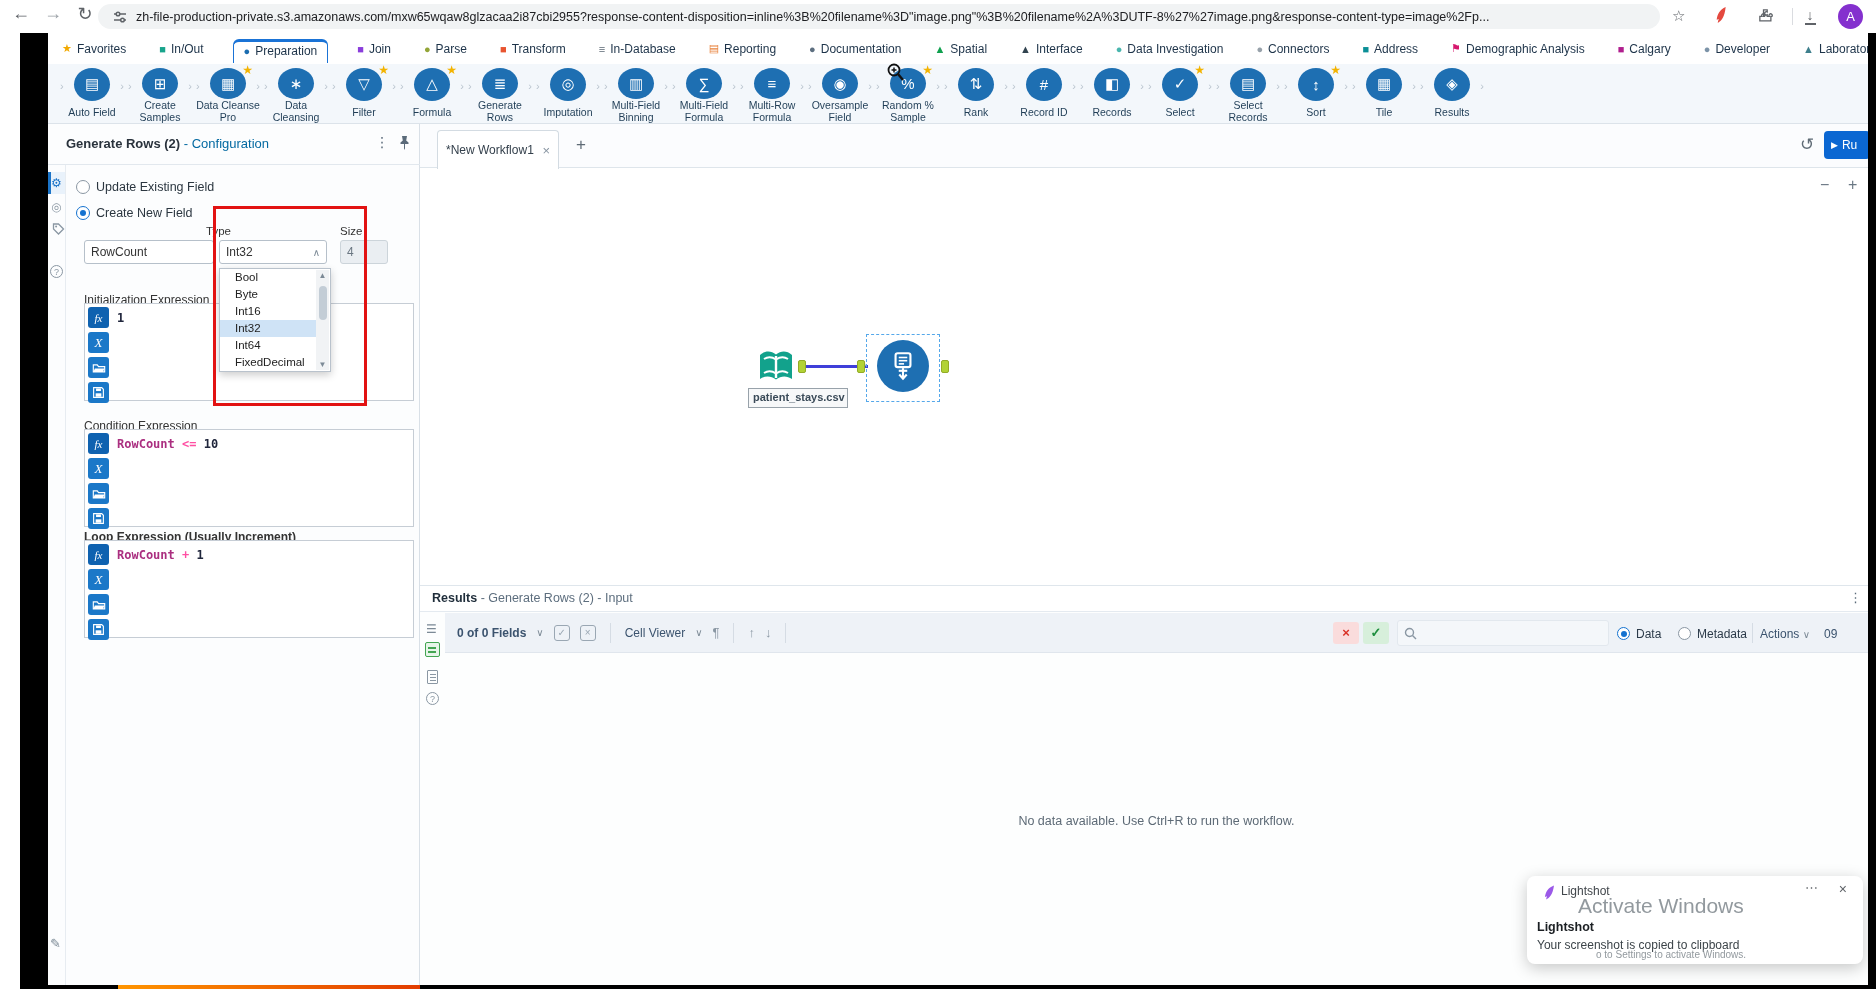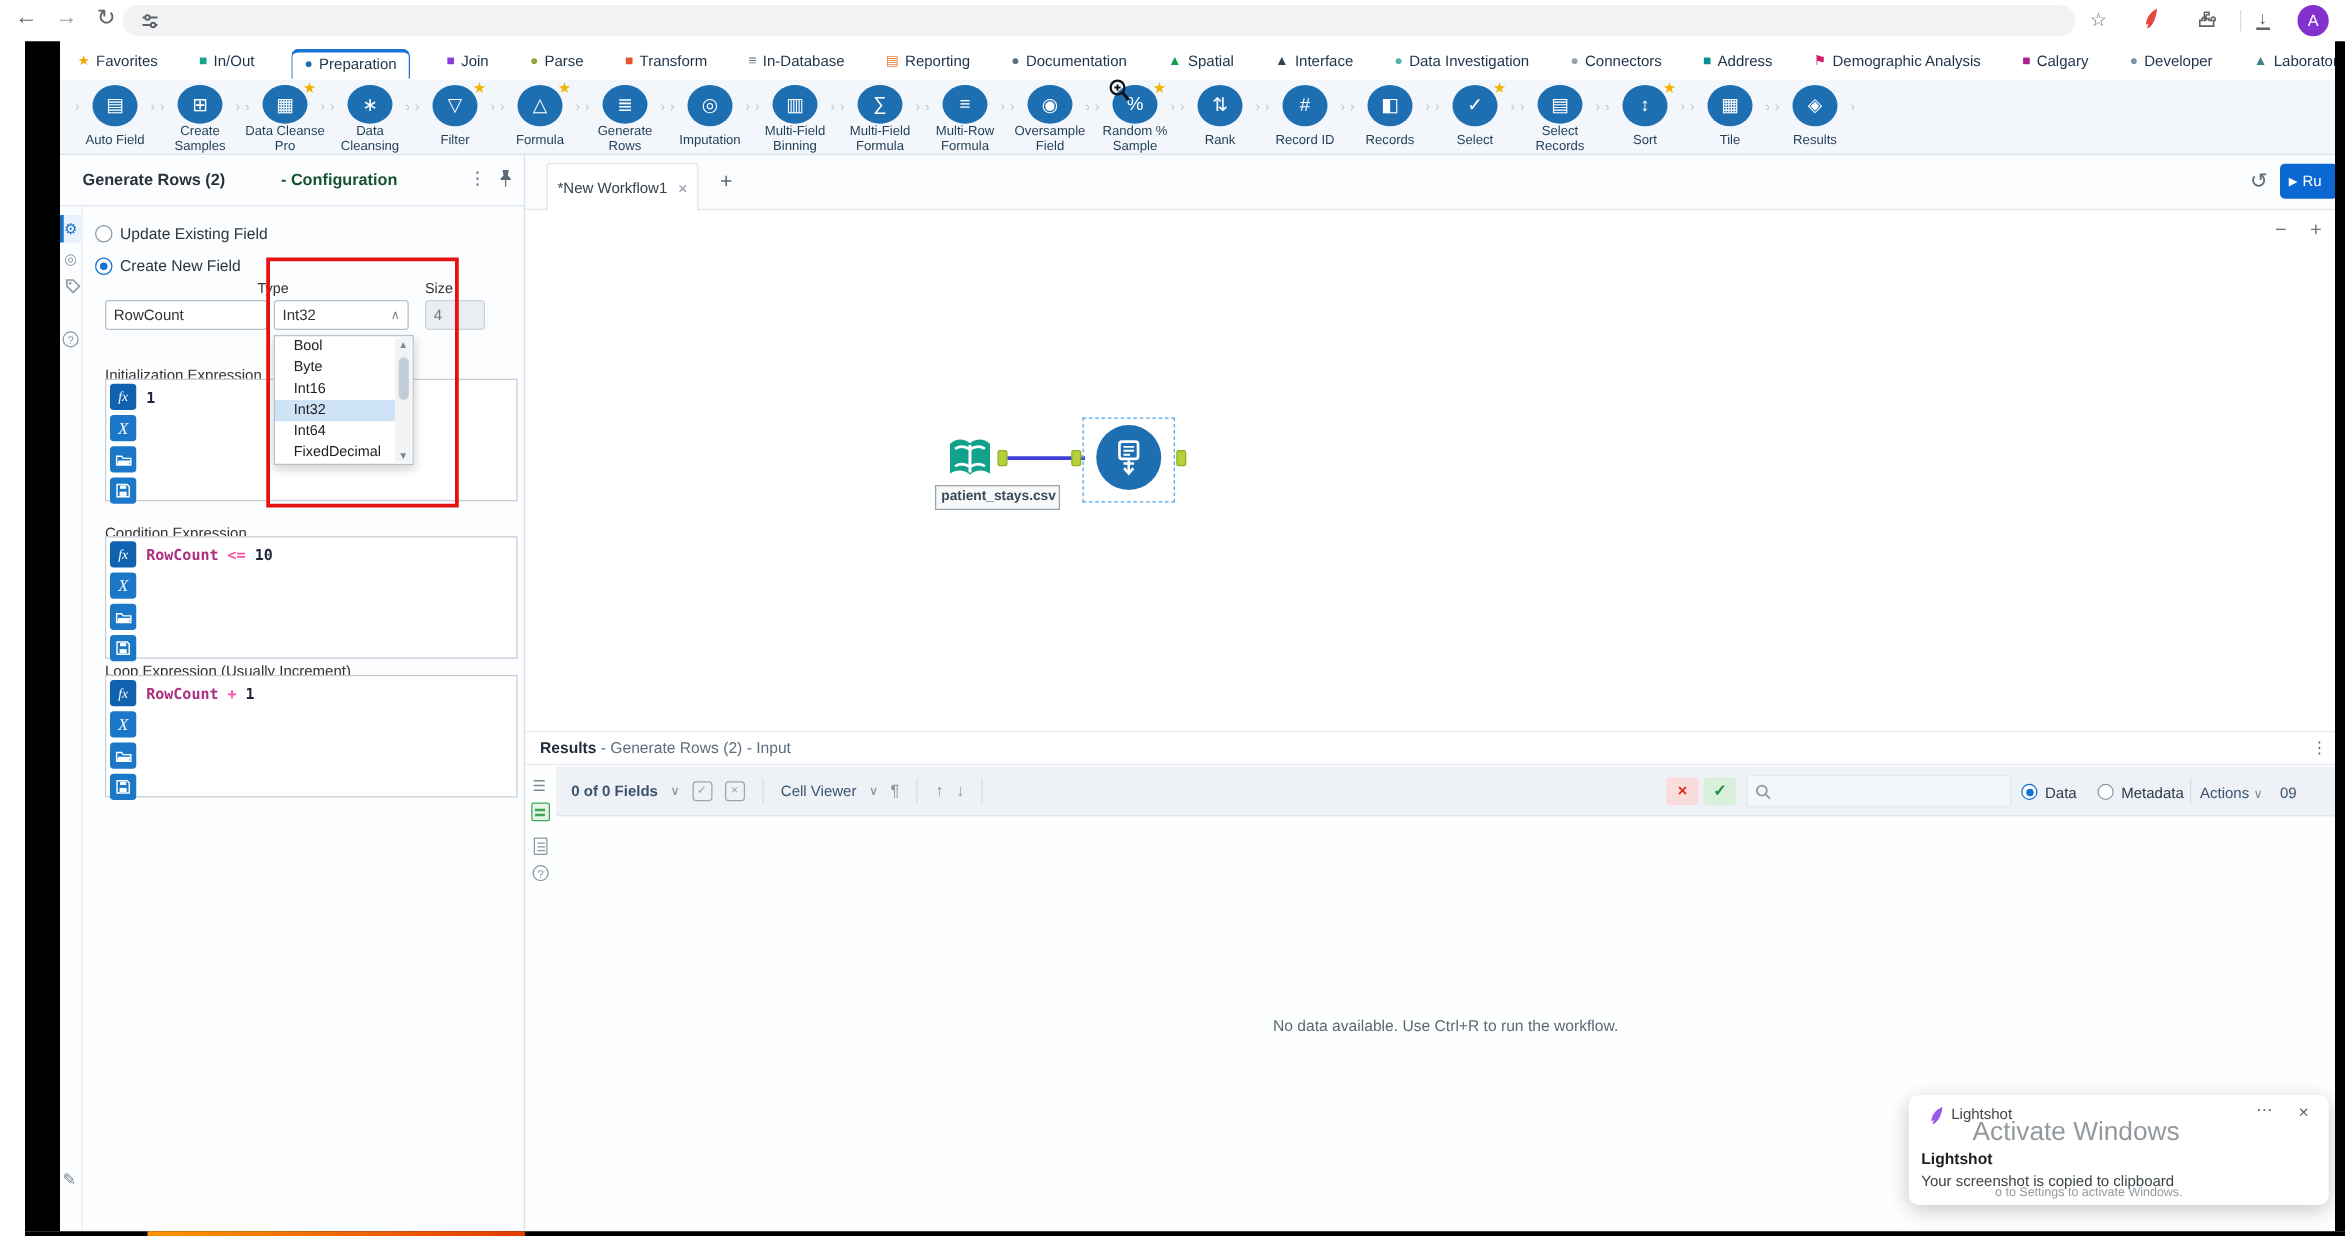--- a/index.html
+++ b/index.html
@@ -46,21 +46,21 @@
     display:flex; align-items:center; justify-content:center; font-size:15px; }
   .tool-star { position:absolute; top:-1px; right:9px; color:#f3b300; font-size:12px; }
   .tool-anchor { position:absolute; top:16px; color:#b9c4ce; font-size:11px; }
   .tool-label { font-size:10.5px; color:#1f3d56; text-align:center; line-height:1.1; margin-top:2px;
     height:22px; display:flex; align-items:center; justify-content:center; }
 
   
   .config { position:absolute; left:48px; top:124px; width:372px; height:861px; background:#fcfdfe;
     border-right:1px solid #d9e0e7; }
   .cfg-title { position:absolute; left:18px; top:12px; font-size:13px; color:#29323c; font-weight:bold; }
-  .cfg-title-suffix { font-weight:bold; color:#14532d;padding-left:41px; }
+  .cfg-title-suffix { font-weight:normal; color:#0369a1; }
   .cfg-kebab { position:absolute; left:327px; top:10px; font-size:14px; color:#5b6b7a; }
   .cfg-pin { position:absolute; left:350px; top:11px; }
   .cfg-hdr-line { position:absolute; left:0; top:40px; width:372px; height:1px; background:#e2e8ee; }
   .cfg-rail-line { position:absolute; left:17px; top:41px; width:1px; height:820px; background:#e7ecf1; }
   .rail-ic { position:absolute; left:1px; width:15px; text-align:center; font-size:12px; color:#8a97a3; }
   .rail-sel-bg { position:absolute; left:0; top:48px; width:17px; height:22px; background:#e9f2fb; }
   .rail-sel-bar { position:absolute; left:0; top:48px; width:3px; height:22px; background:#1b74c8; }
   .radio { position:absolute; width:14px; height:14px; border-radius:50%; border:1.5px solid #8a97a3; background:#fff; }
   .radio.on { border-color:#1472d0; }
   .radio.on::after { content:""; position:absolute; left:2.5px; top:2.5px; width:6px; height:6px;
@@ -183,20 +183,21 @@
     <span class="nav-ic" style="left:72px;">↻</span>
     <div class="url-pill">
       <svg class="tune-ic" width="16" height="16" viewBox="0 0 16 16">
         <g stroke="#5f6368" stroke-width="1.5" fill="none">
           <line x1="2" y1="5" x2="14" y2="5"></line>
             <circle cx="6" cy="5" r="1.8" fill="#f1f3f4"></circle>
           <line x1="2" y1="11" x2="14" y2="11"></line>
             <circle cx="10.5" cy="11" r="1.8" fill="#f1f3f4"></circle>
         </g>
       </svg>
+      <span class="url-text">zh-file-production-private.s3.amazonaws.com/mxw65wqaw8glzacaa2i87cbi2955?response-content-disposition=inline%3B%20filename%3D"image.png"%3B%20filename%2A%3DUTF-8%27%27image.png&amp;response-content-type=image%2Fp...</span>
     </div>
     <span class="chrome-right-ic" style="left:1672px;">☆</span>
     <svg class="chrome-right-ic" style="left:1714px;top:6px;" width="17" height="19" viewBox="0 0 16 18">
       <path d="M11 1 C5.5 3.5 3 8 2.5 13 L4.5 12.2 C4 13.5 3.6 14.8 3.5 16 C7 14.5 10 10.5 11 1 Z" fill="#e4493f"></path>
     </svg>
     <svg class="chrome-right-ic" style="left:1758px;top:8px;" width="16" height="16" viewBox="0 0 16 16">
       <path d="M6 2h4v2.2a1.8 1.8 0 1 0 0 3.1V9h2.2a1.8 1.8 0 1 1 3.1 0H14v5H2V9h2.2a1.8 1.8 0 1 1 3.1 0H6z" transform="scale(0.92)" fill="none" stroke="#5f6368" stroke-width="1.4"></path>
     </svg>
     <span class="chrome-divider"></span>
     <span class="dl-wrap"><span class="dl-arrow">↓</span></span>
@@ -500,21 +501,21 @@
             <span class="eic">
               <svg width="13" height="13" viewBox="0 0 16 16">
                 <path d="M2 2h10l2 2v10H2z" fill="none" stroke="#fff" stroke-width="1.4"></path>
                 <rect x="5" y="3" width="6" height="3.2" fill="#fff"></rect>
                 <rect x="4.5" y="9" width="7" height="4.2" fill="#fff"></rect>
               </svg>
             </span>
           </div>
           <span class="expr-text"><span class="tok-var">RowCount</span><span class="tok-op"> &lt;=</span><span class="tok-num"> 10</span></span>
         </div>
-        <div class="expr-label" style="top: 406px;">Loop Expression (Usually Increment)</div>
+        <div class="expr-label" style="top: 406px; font-weight: bold;">Loop Expression (Usually Increment)</div>
         <div class="expr-box" style="top: 416px;">
           <div class="expr-icons">
             <span class="eic fx">fx</span>
             <span class="eic xvar">X</span>
             <span class="eic">
               <svg width="14" height="14" viewBox="0 0 16 16">
                 <path d="M1.5 4.5h4.5l1.5 2h7v6h-13z" fill="none" stroke="#fff" stroke-width="1.3"></path>
                 <path d="M3.2 8.5h11l-1.6 4h-11z" fill="#fff"></path>
               </svg>
             </span>

